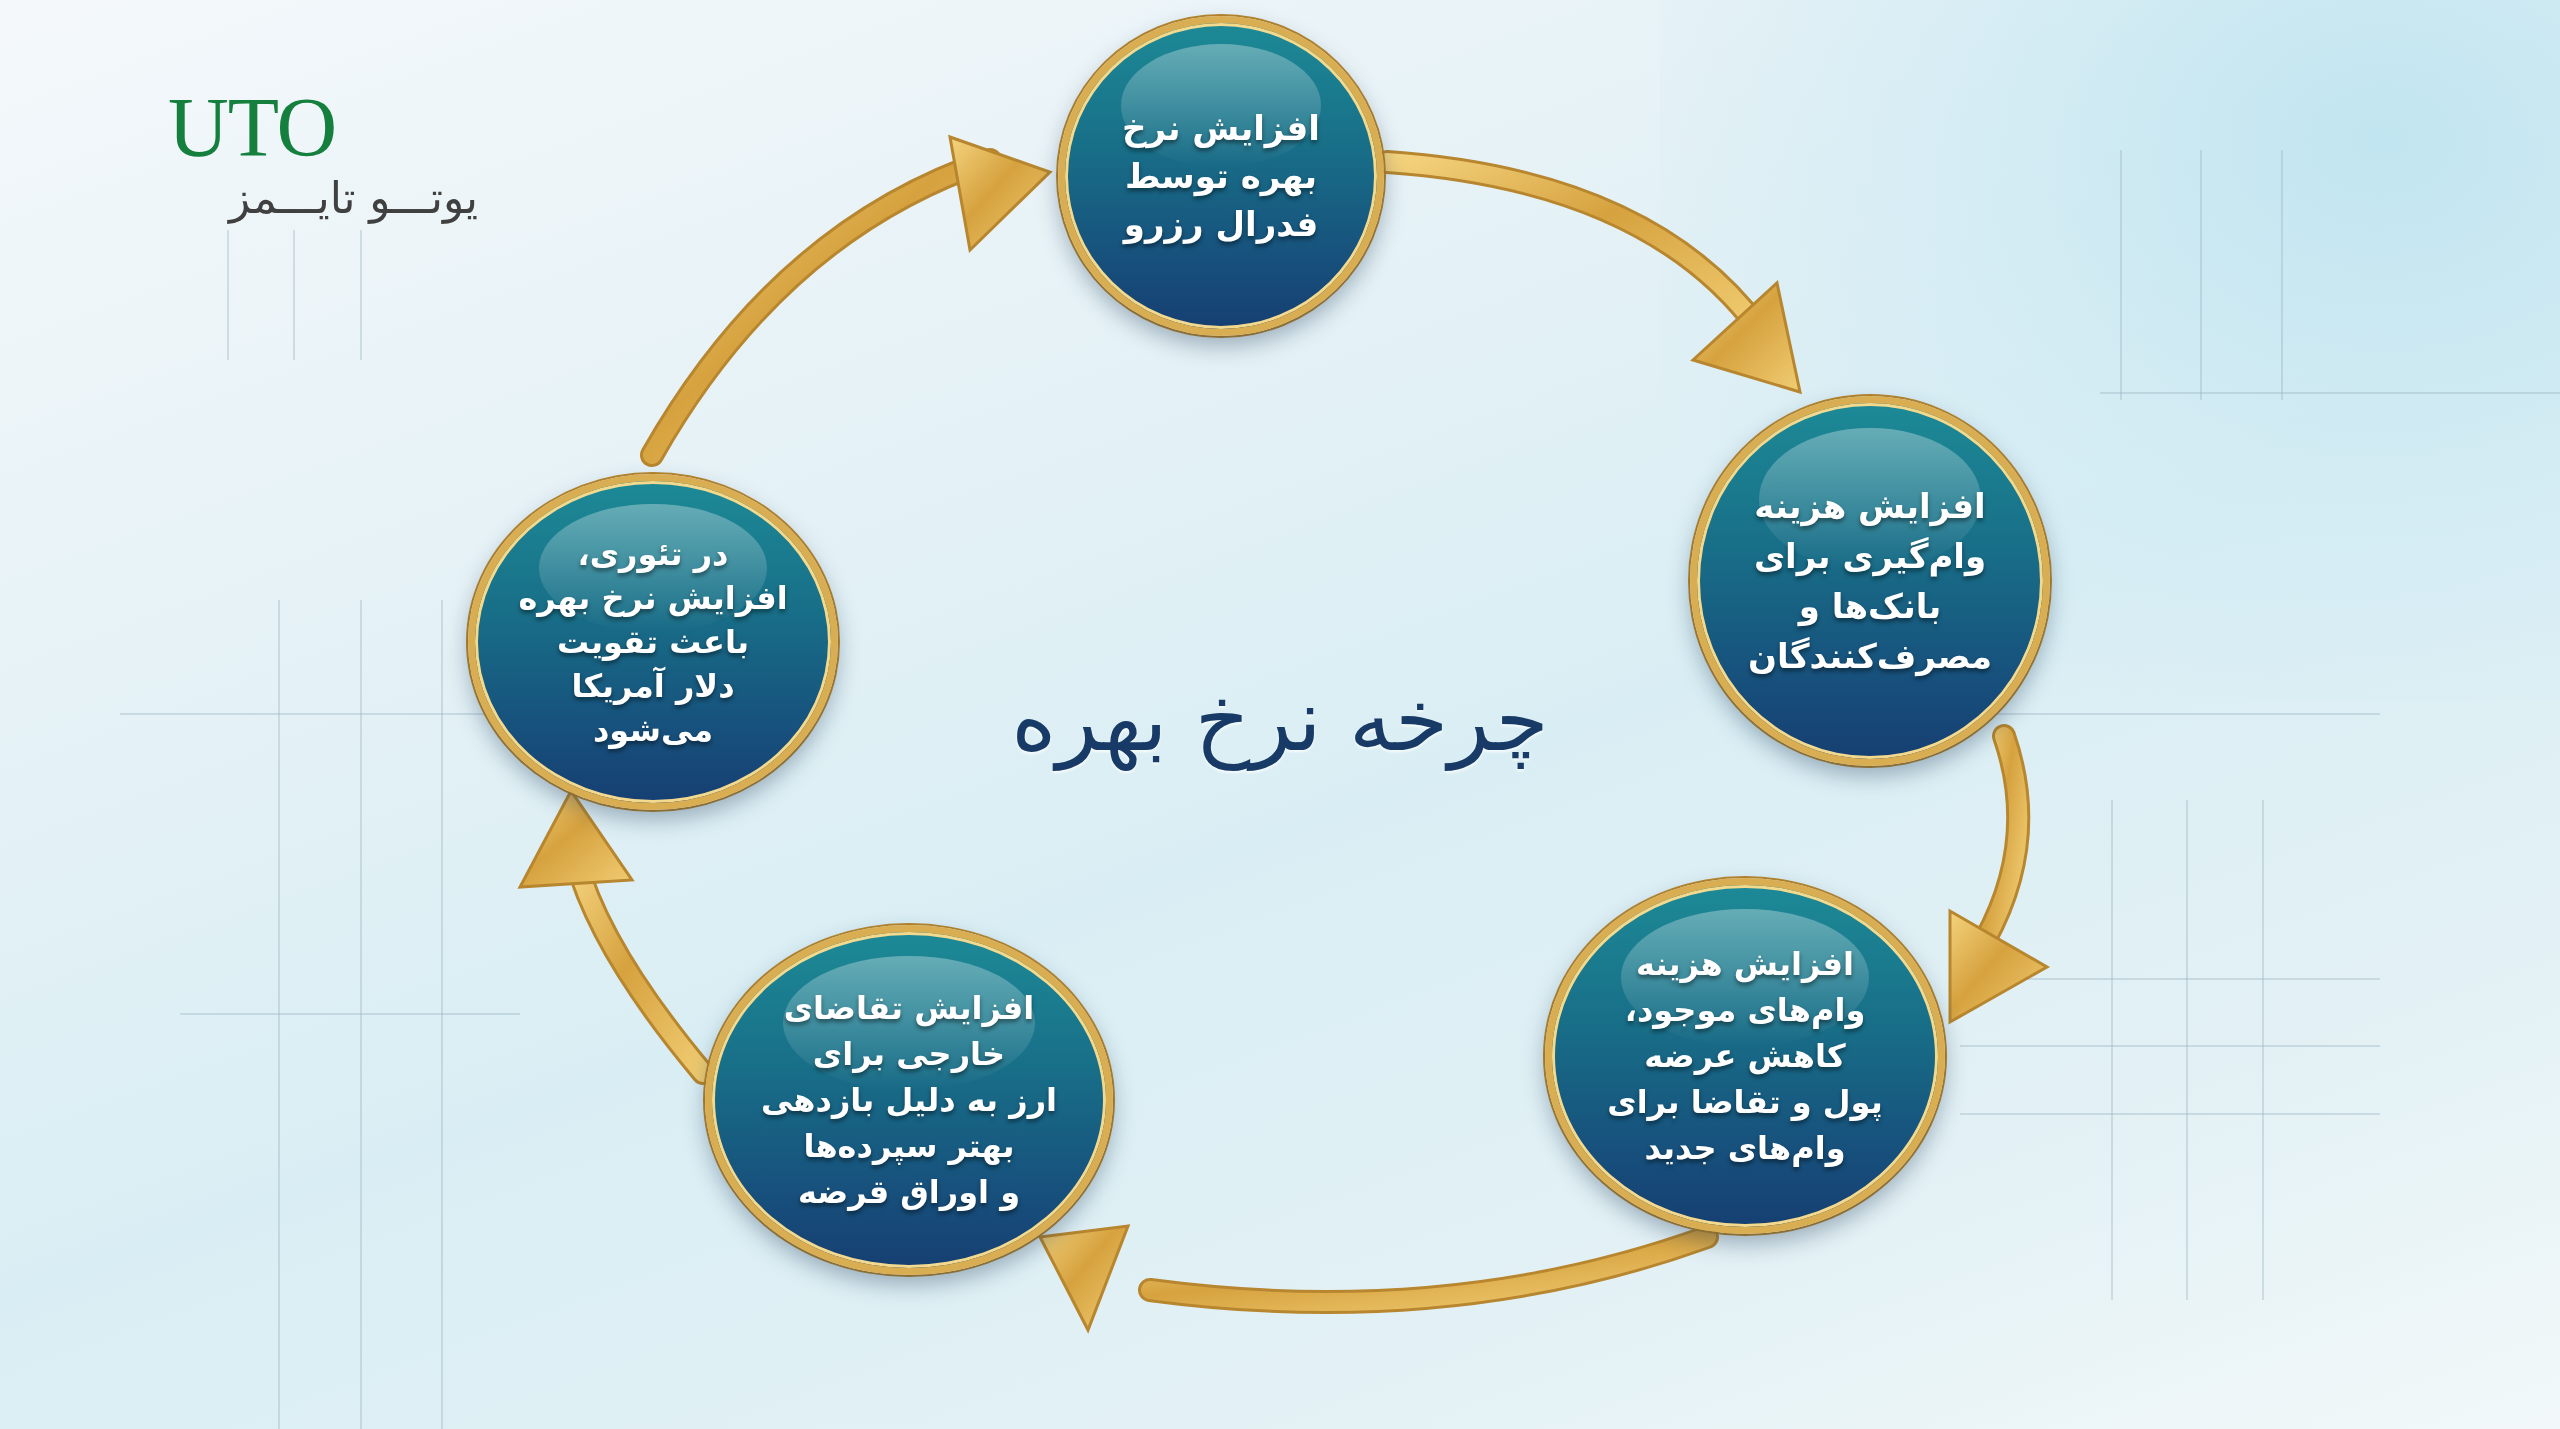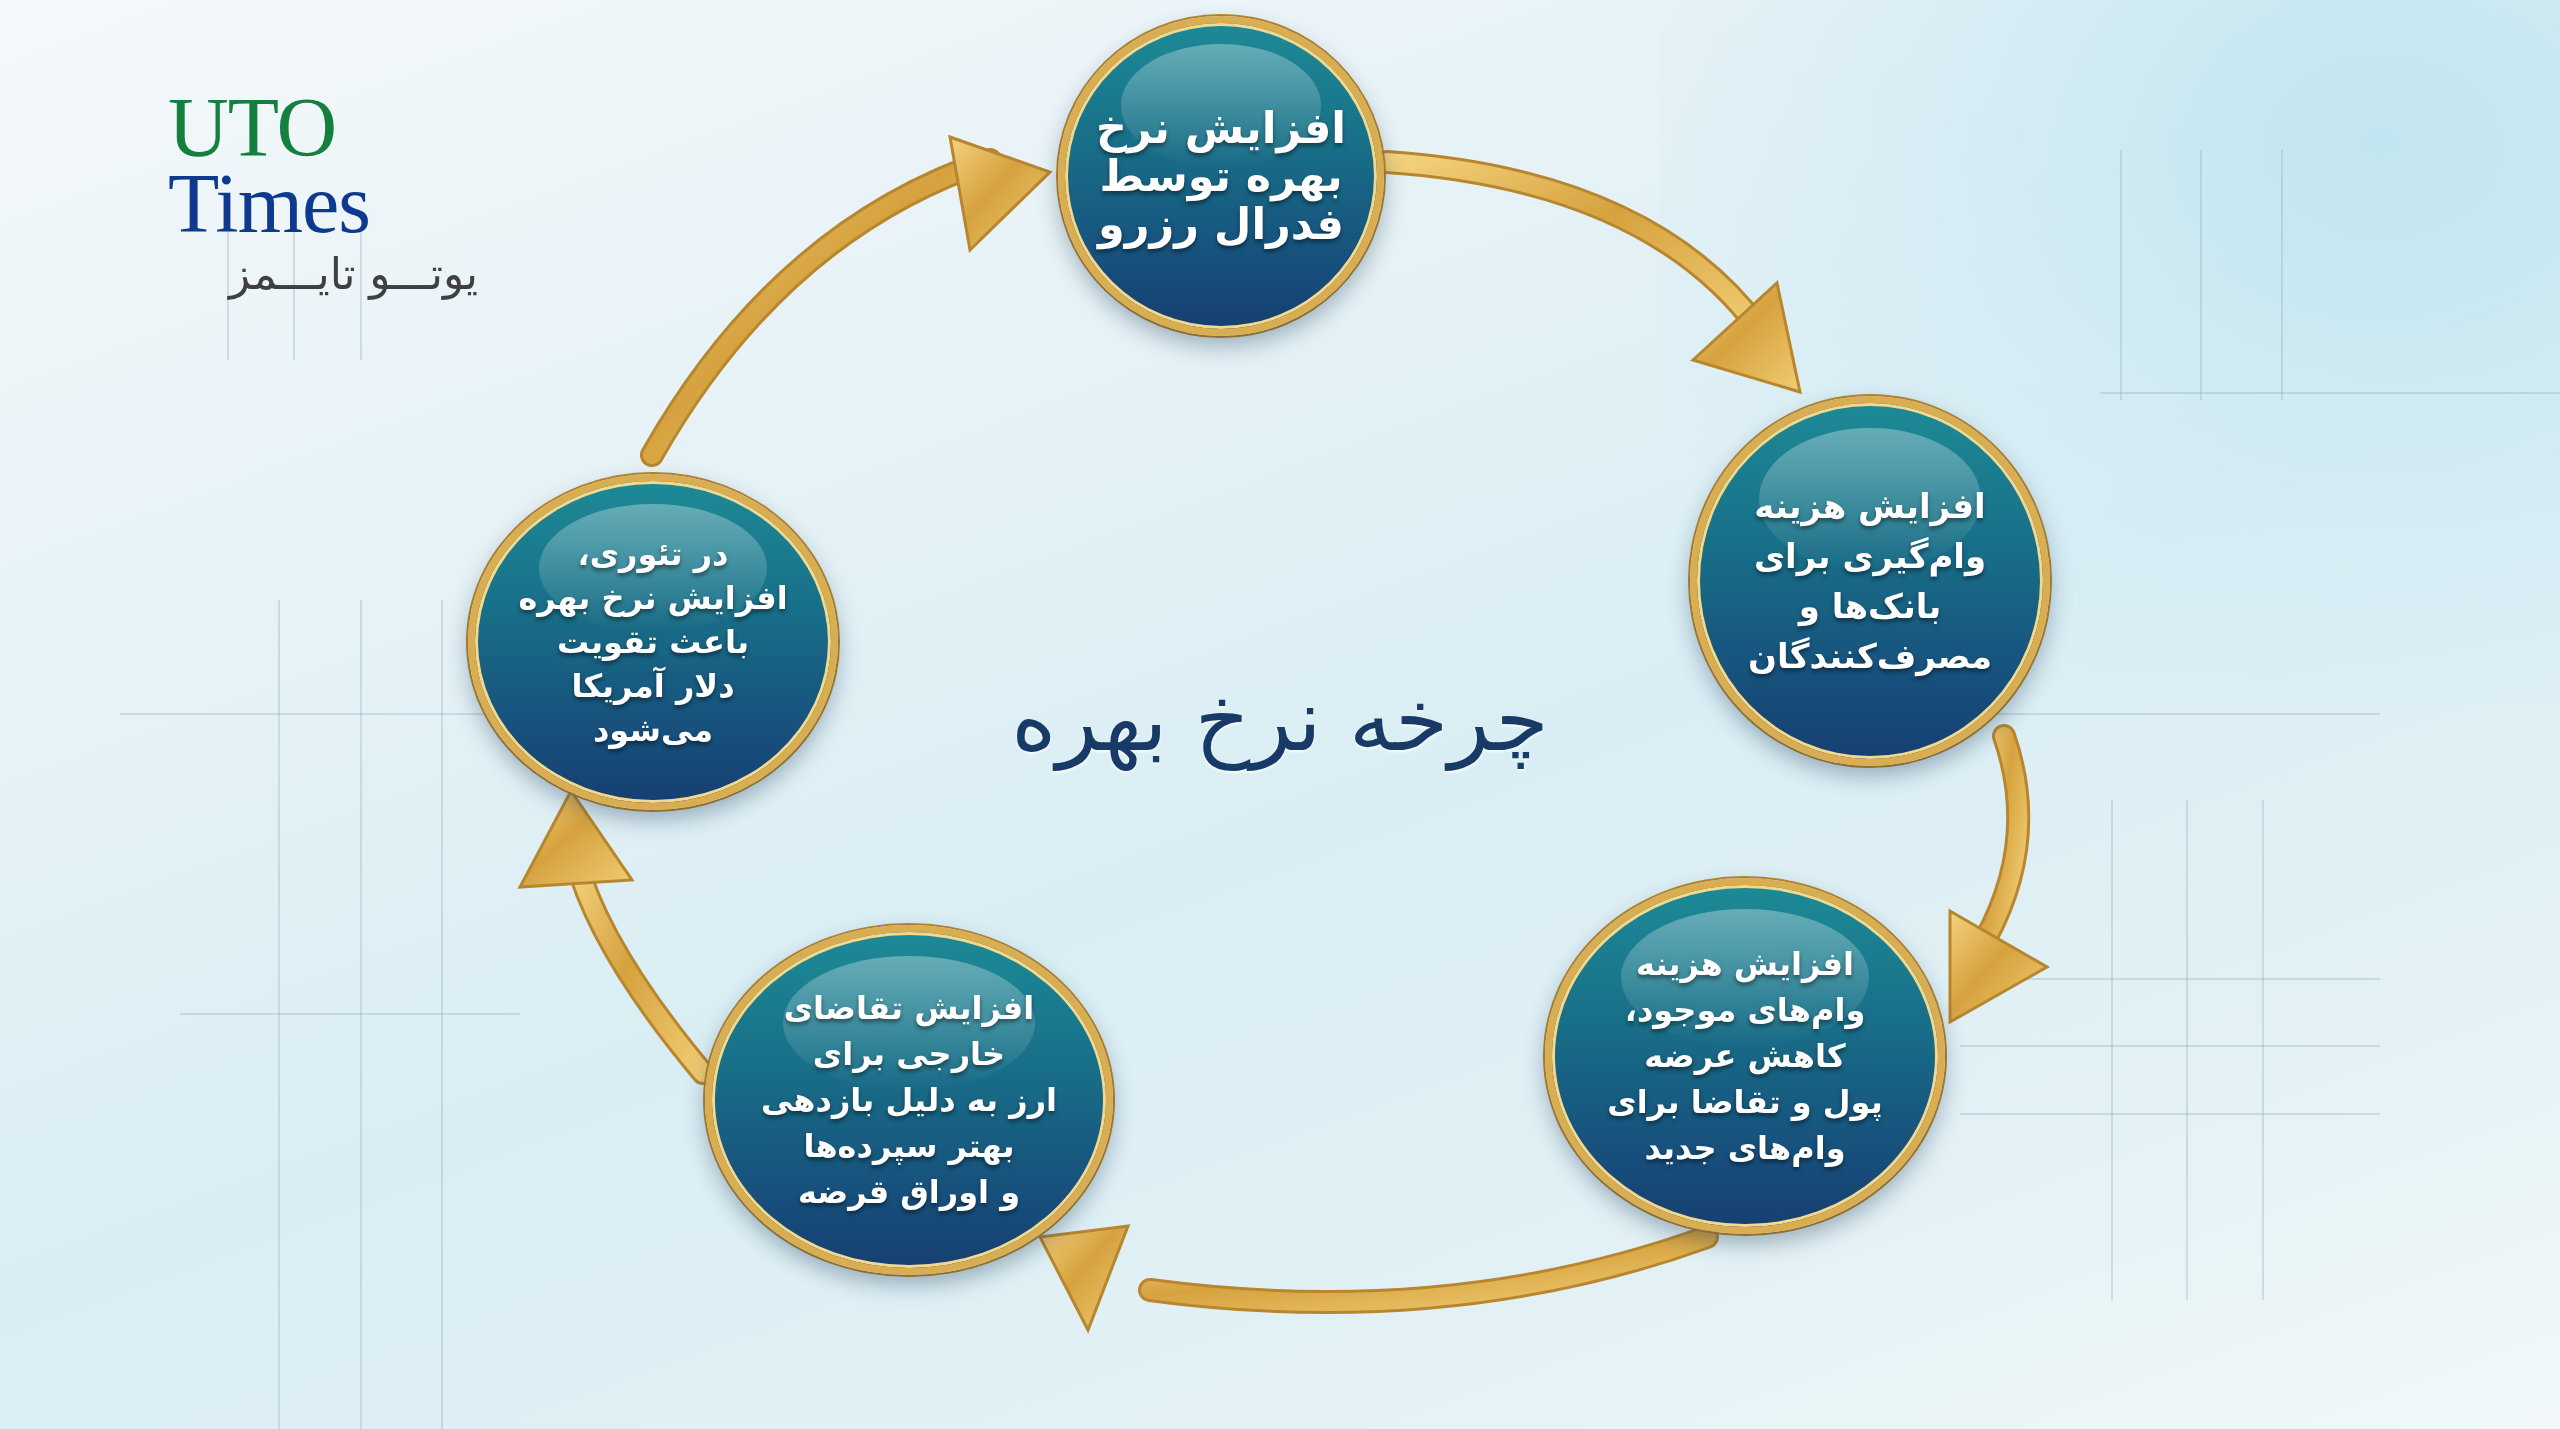--- a/index.html
+++ b/index.html
@@ -85,21 +85,20 @@
   <div class="grid-line grid-v" style="left:2186px; top:800px; height:500px;"></div>
   <div class="grid-line grid-v" style="left:2262px; top:800px; height:500px;"></div>
   <div class="grid-line grid-h" style="left:1960px; top:713px; width:420px;"></div>
   <div class="grid-line grid-h" style="left:1960px; top:978px; width:420px;"></div>
   <div class="grid-line grid-h" style="left:1960px; top:1045px; width:420px;"></div>
   <div class="grid-line grid-h" style="left:1960px; top:1113px; width:420px;"></div>
 </div>
 
 <div class="logo">
   <div class="logo-uto">UTO</div>
-  <div class="logo-times">Times</div>
   <div class="logo-fa">یوتـــو تایـــمز</div>
 </div>
 
 <svg class="arrows" width="2560" height="1429" viewBox="0 0 2560 1429">
   <defs>
     <linearGradient id="gold" x1="0" y1="0" x2="1" y2="1">
       <stop offset="0%" stop-color="#f4d37e"></stop>
       <stop offset="45%" stop-color="#d6a23f"></stop>
       <stop offset="100%" stop-color="#f1cd73"></stop>
     </linearGradient>
@@ -131,21 +130,21 @@
 
   <g>
     <path d="M 703 1073 Q 600 950 576 860" fill="none" stroke="#b7862e" stroke-width="24" stroke-linecap="round"></path>
     <path d="M 703 1073 Q 600 950 576 860" fill="none" stroke="url(#gold)" stroke-width="18" stroke-linecap="round"></path>
     <polygon points="571,791 520,887 632,880" fill="url(#gold)" stroke="#b7862e" stroke-width="3"></polygon>
   </g>
 </svg>
 
 <div class="node" style="left:1058px; top:16px; width:326px; height:320px;">
   <div class="gloss"></div>
-  <div class="label" style="font-size:43px; line-height:48px;">افزایش نرخ
+  <div class="label" style="font-size:34px; line-height:48px;">افزایش نرخ
 بهره توسط
 فدرال رزرو</div>
 </div>
 
 <div class="node" style="left:1690px; top:396px; width:360px; height:370px;">
   <div class="gloss"></div>
   <div class="label" style="font-size:34px; line-height:50px;">افزایش هزینه
 وام‌گیری برای
 بانک‌ها و
 مصرف‌کنندگان</div>

